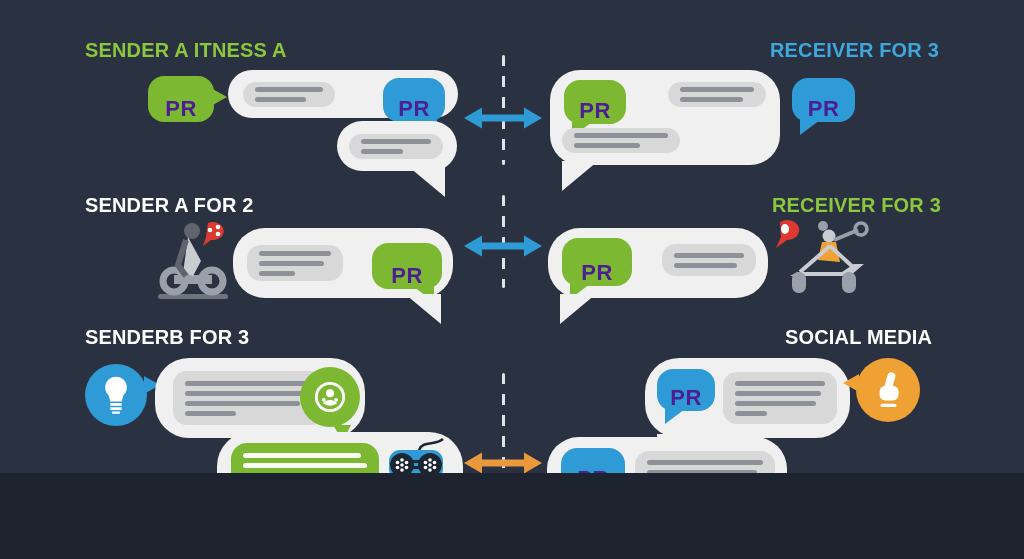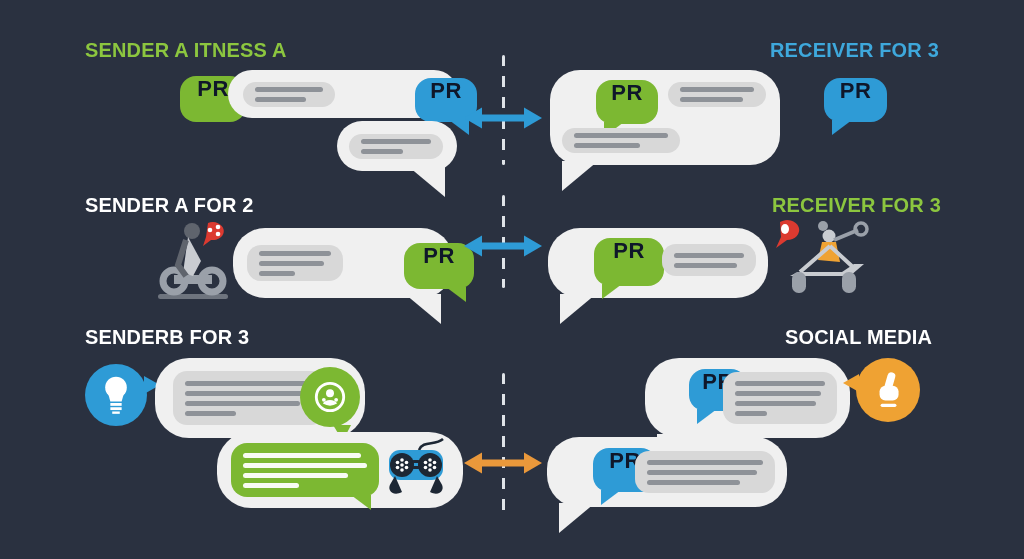--- a/index.html
+++ b/index.html
@@ -1,17 +1,17 @@
 <!DOCTYPE html>
 <html><head>
 <meta charset="utf-8">
 <style>
   html,body{margin:0;padding:0;background:#1e242f;}
   .stage{
-    position:relative;width:1024px;height:559px;background:#2a3140;
+    position:relative;width:1024px;height:473px;background:#2a3140;
     overflow:hidden;font-family:"Liberation Sans",sans-serif;
   }
   
   .dash{position:absolute;left:502px;width:3px;border-radius:2px;
     background:repeating-linear-gradient(#dfe3e8 0 11px, rgba(0,0,0,0) 11px 21px);}
   
   .hdr{position:absolute;font-weight:700;font-size:21px;white-space:nowrap;
     transform:scaleX(.95);transform-origin:left center;letter-spacing:.2px;}
   .c-green{color:#8cc63f}.c-blue{color:#3ea8dc}.c-white{color:#ffffff}
   
@@ -20,22 +20,22 @@
   .t{}
   .t::after{content:'';position:absolute;background:inherit;}
   .t-br::after{right:12px;bottom:-26px;width:36px;height:30px;clip-path:polygon(0 0,100% 0,100% 100%);}
   .t-bl::after{left:12px;bottom:-26px;width:36px;height:30px;clip-path:polygon(0 0,100% 0,0 100%);}
   .t-br-s::after{right:8px;bottom:-13px;width:20px;height:15px;clip-path:polygon(0 0,100% 0,100% 100%);}
   .t-bl-s::after{left:8px;bottom:-13px;width:20px;height:15px;clip-path:polygon(0 0,100% 0,0 100%);}
   .t-r-s::after{right:-13px;top:12px;width:16px;height:18px;clip-path:polygon(0 0,100% 50%,0 100%);}
   .t-l-s::after{left:-13px;top:16px;width:16px;height:18px;clip-path:polygon(100% 0,0 50%,100% 100%);}
   .t-d-s::after{bottom:-14px;left:55%;width:18px;height:16px;clip-path:polygon(0 0,100% 0,55% 100%);}
   
-  .pr{position:absolute;border-radius:16px;display:flex;align-items:flex-start;justify-content:center;
-    color:#0f172a;font-weight:700;font-size:22px;letter-spacing:.5px;margin-left:32px;}
+  .pr{position:absolute;border-radius:16px;display:flex;align-items:flex-end;justify-content:center;
+    color:#4c1d95;font-weight:700;font-size:22px;letter-spacing:.5px;}
   .pr.g{background:#7cb832}.pr.b{background:#2e9bd6}
   
   .pill{position:absolute;background:#d8d8d8;border-radius:14px;display:flex;
     flex-direction:column;justify-content:center;gap:5px;padding:0 12px;box-sizing:border-box;}
   .pill .ln{height:5px;border-radius:3px;background:#8e9298;}
   .pill.gp{background:#7cb832;border-radius:16px;}
   .pill.gp .ln{background:rgba(255,255,255,.95);}
   
   .circle{position:absolute;border-radius:50%;display:flex;align-items:center;justify-content:center;}
   .circle.blue{background:#2e9bd6}.circle.green{background:#7cb832}.circle.orange{background:#efa233}

